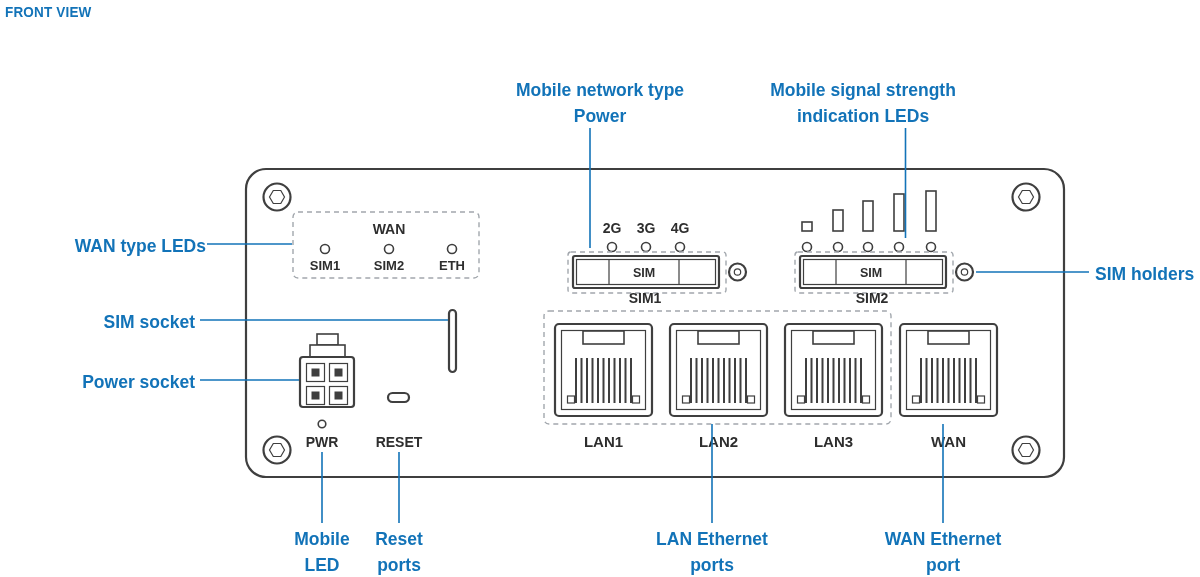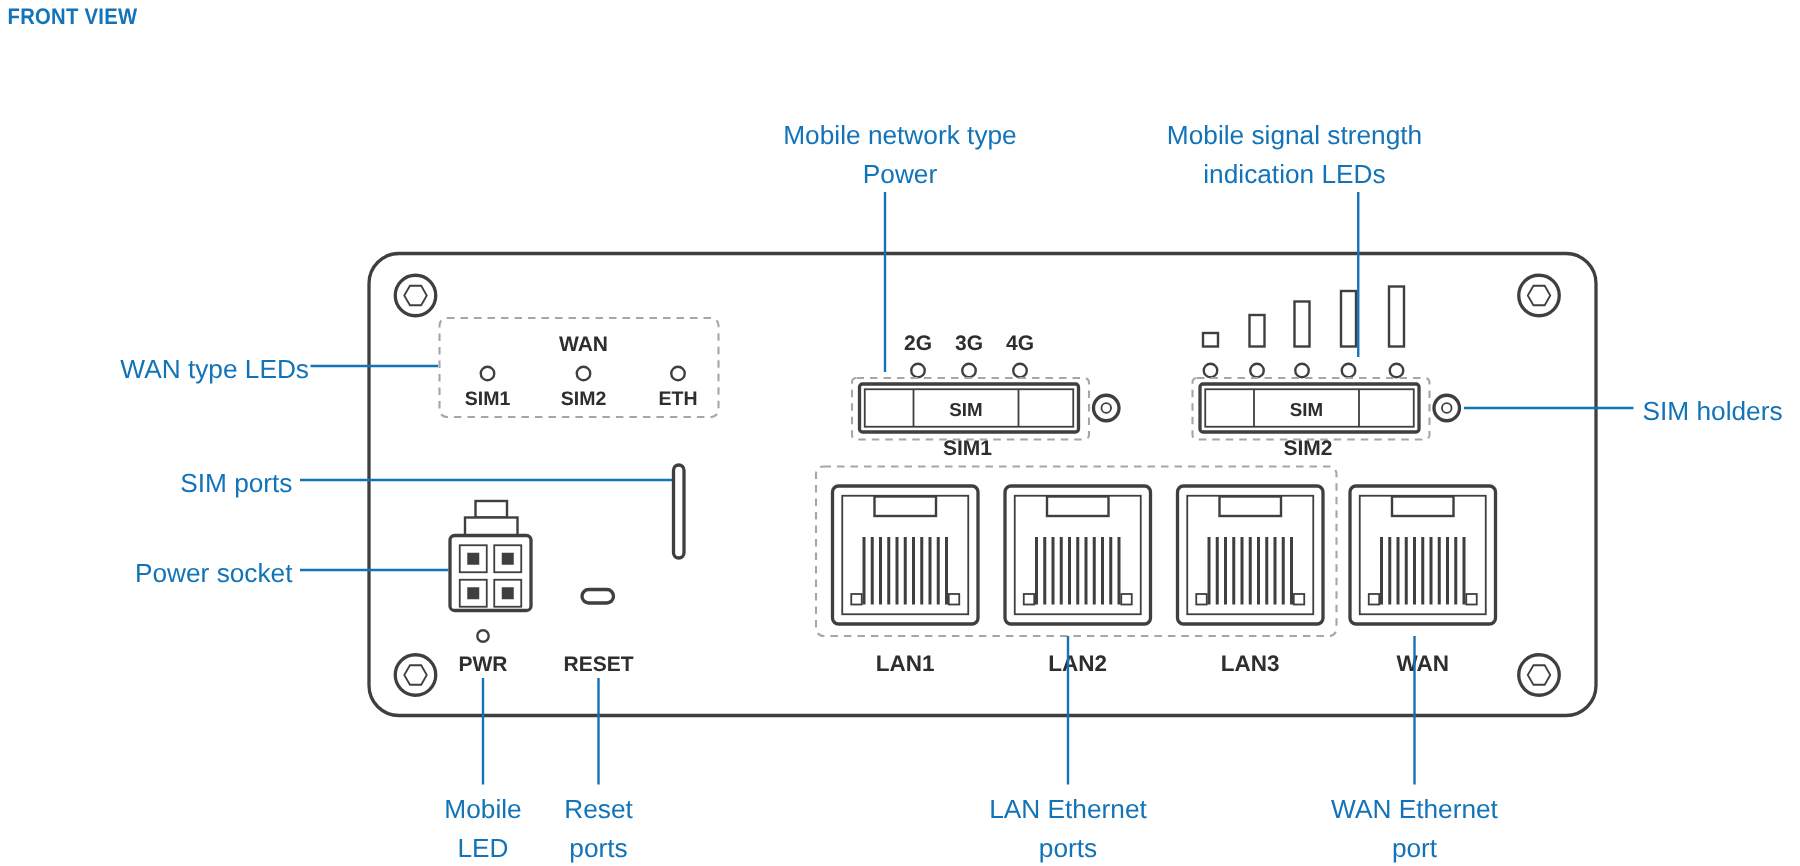--- a/index.html
+++ b/index.html
@@ -14,21 +14,21 @@
   .pinln{fill:none;stroke:#3f3f3f;stroke-width:2;}
   .fillp{fill:#3f3f3f;stroke:none;}
   .dashed{fill:none;stroke:#a2a7ad;stroke-width:1.4;stroke-dasharray:5 4;}
   .blue {fill:none;stroke:#1273b8;stroke-width:1.6;}
 
   
   text{font-family:"Liberation Sans",sans-serif;fill:#2e2e2e;font-weight:bold;text-anchor:middle;}
   .t15{font-size:15px;} .t14{font-size:14px;} .t13{font-size:13px;} .t12{font-size:12.5px;}
 
   
-  .callout{position:absolute;color:#1273b8;font-weight:400;font-size:17.5px;line-height:26px;}
+  .callout{position:absolute;color:#1273b8;font-weight:700;font-size:17.5px;line-height:26px;}
   .c-right{text-align:right;} .c-center{text-align:center;} .c-left{text-align:left;}
   .callout span{display:block;}
 
   .page-title{position:absolute;left:5px;top:3px;color:#1273b8;font-weight:700;font-size:15px;
               letter-spacing:0.2px;transform:scaleX(0.9);transform-origin:0 0;}
 </style>
 </head>
 <body>
 
 <div id="stage">
@@ -179,21 +179,21 @@
     <path class="blue" d="M399 452V523"></path>
     <path class="blue" d="M590 128V248"></path>
     <path class="blue" d="M905.5 128V238"></path>
     <path class="blue" d="M976 272H1089"></path>
     <path class="blue" d="M712 424V523"></path>
     <path class="blue" d="M943 424V523"></path>
   </svg>
 
   <div class="callout c-right" style="left:44px;top:233px;width:162px;">WAN type LEDs</div>
 
-  <div class="callout c-right" style="left:88px;top:309px;width:107px;">SIM ports</div>
+  <div class="callout c-right" style="left:88px;top:309px;width:107px;">SIM socket</div>
 
   <div class="callout c-right" style="left:58px;top:369px;width:137px;">Power socket</div>
 
   <div class="callout c-center" style="left:252px;top:526px;width:140px;">
     <span>Mobile</span>
     <span>LED</span>
   </div>
 
   <div class="callout c-center" style="left:329px;top:526px;width:140px;">
     <span>Reset</span>

